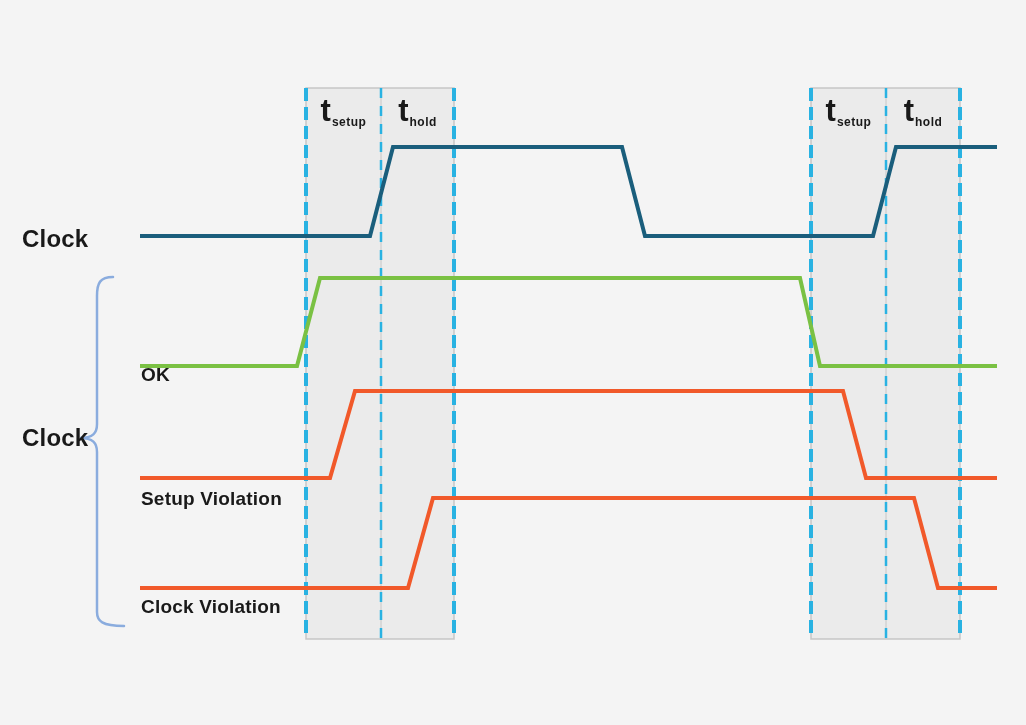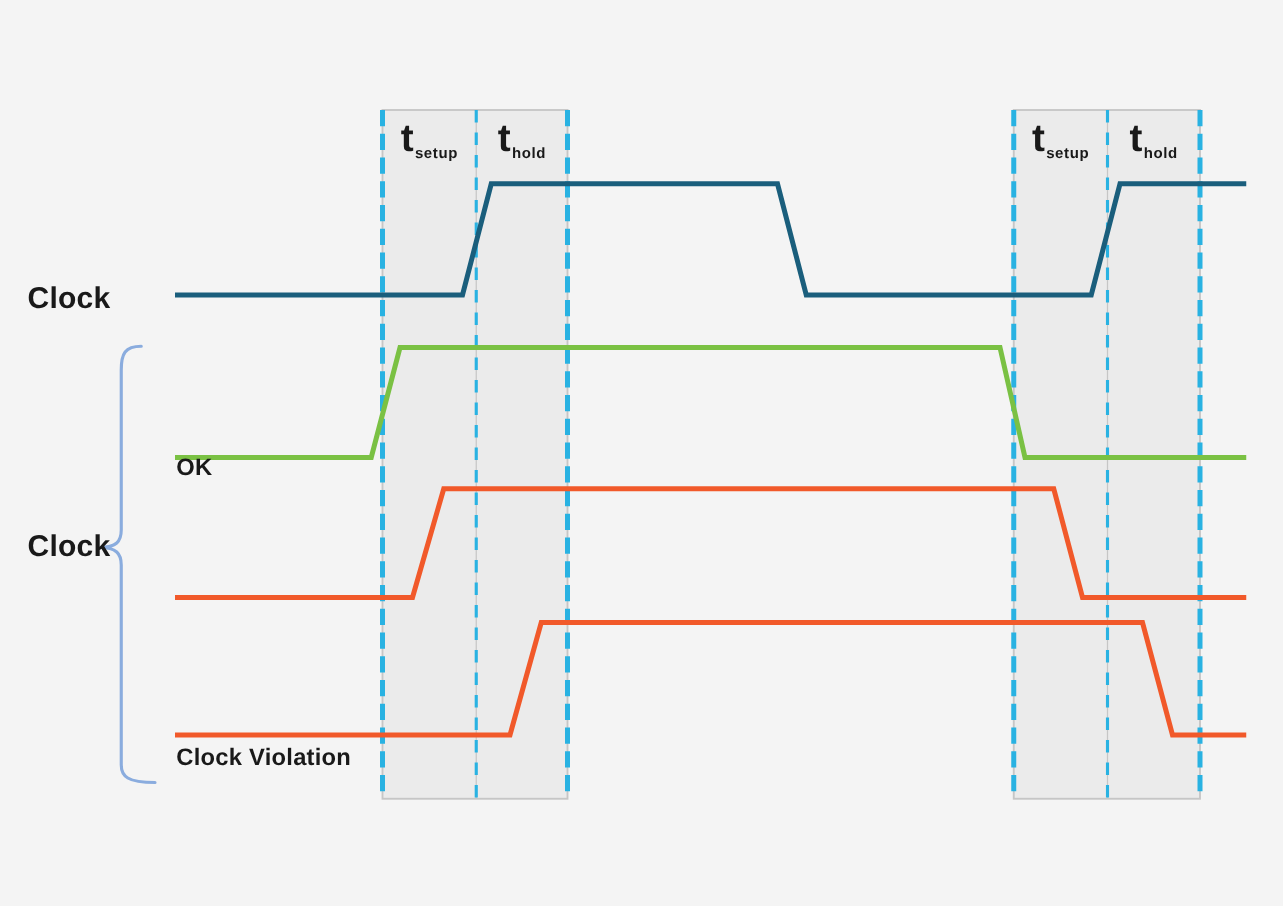--- a/index.html
+++ b/index.html
@@ -85,20 +85,21 @@
       </g>
     <path id="data-brace" d="M 113 277 C 100 277 97 283 97 296 L 97 424 C 97 433 93 438 80 438 C 93 438 97 443 97 452 L 97 612 C 97 621 102 626 124 626" fill="none" stroke-width="2.5" stroke-linecap="round" stroke="#8aacde"></path>
   </svg>
 
   <div class="lbl group-label" style="left:22px; top:225px;">Clock</div>
 
   <div class="lbl group-label" style="left:22px; top:424px;">Clock</div>
 
   <div class="lbl row-label" style="left:141px; top:364px;">OK</div>
 
+  <div class="lbl row-label" style="left:141px; top:488px;">Setup Violation</div>
 
   <div class="lbl row-label" style="left:141px; top:596px;">Clock Violation</div>
 
   <div class="t-label" style="left:306px; top:95px; width:75px;">
     <span class="tsym">t</span>
       <span class="tsub">setup</span>
   </div>
 
   <div class="t-label" style="left:381px; top:95px; width:73px;">
     <span class="tsym">t</span>

